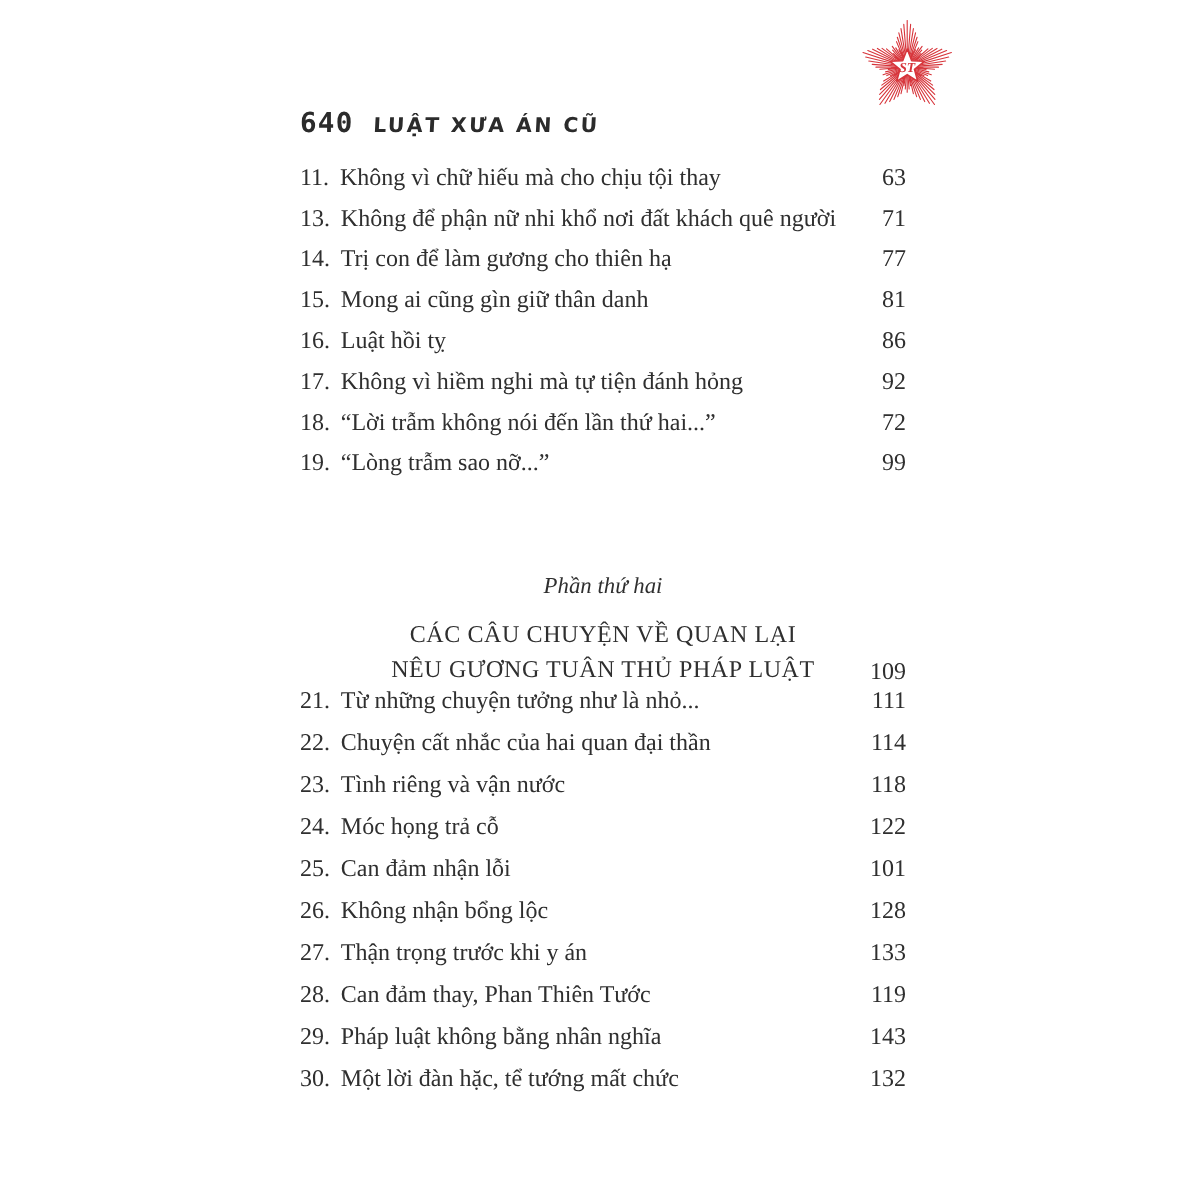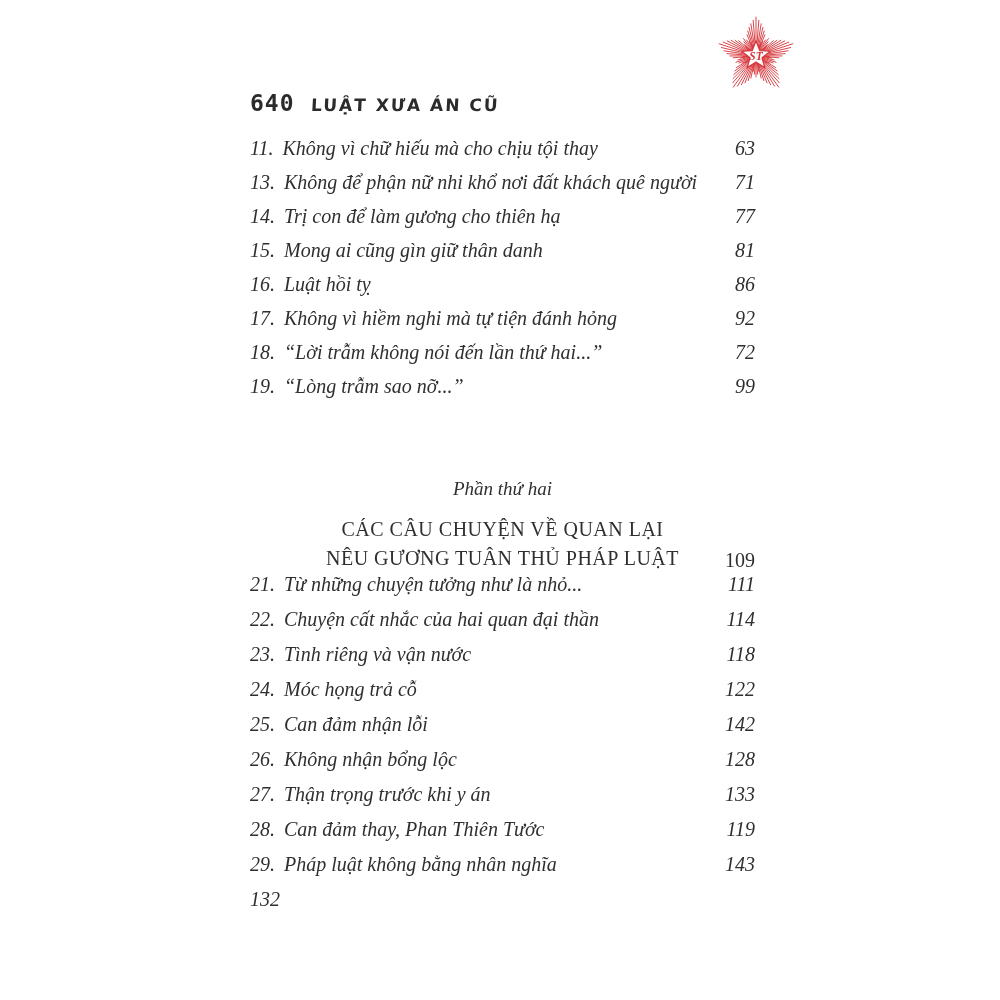--- a/index.html
+++ b/index.html
@@ -42,21 +42,21 @@
   }
 
   
   .toc-list{position:absolute;left:250px;width:505px;}
   #toc-part1{top:131px;}
   #toc-part1 .toc-row{height:34px;}
   #toc-part2{top:566px;}
   #toc-part2 .toc-row{height:35px;}
   .toc-row{
     display:flex;align-items:center;justify-content:space-between;
-    font-size:20px;line-height:1;font-style:italic;
+    font-size:20px;line-height:1;
   }
   .toc-title{white-space:nowrap;}
   .toc-num{margin-right:9px;}
   .toc-page{text-align:right;}
 
   
   .section-head{
     position:absolute;left:250px;top:479px;width:505px;
     text-align:center;
   }
@@ -272,21 +272,21 @@
     <span class="toc-title">
       <span class="toc-num">24.</span><span>Móc họng trả cỗ</span>
     </span>
     <span class="toc-page">122</span>
   </div>
 
   <div class="toc-row">
     <span class="toc-title">
       <span class="toc-num">25.</span><span>Can đảm nhận lỗi</span>
     </span>
-    <span class="toc-page">142</span>
+    <span class="toc-page">101</span>
   </div>
 
   <div class="toc-row">
     <span class="toc-title">
       <span class="toc-num">26.</span><span>Không nhận bổng lộc</span>
     </span>
     <span class="toc-page">128</span>
   </div>
 
   <div class="toc-row">
@@ -304,17 +304,20 @@
   </div>
 
   <div class="toc-row">
     <span class="toc-title">
       <span class="toc-num">29.</span><span>Pháp luật không bằng nhân nghĩa</span>
     </span>
     <span class="toc-page">143</span>
   </div>
 
   <div class="toc-row">
+    <span class="toc-title">
+      <span class="toc-num">30.</span><span>Một lời đàn hặc, tể tướng mất chức</span>
+    </span>
     <span class="toc-page">132</span>
   </div>
 </div>
 
 </div>
 
 </body></html>

